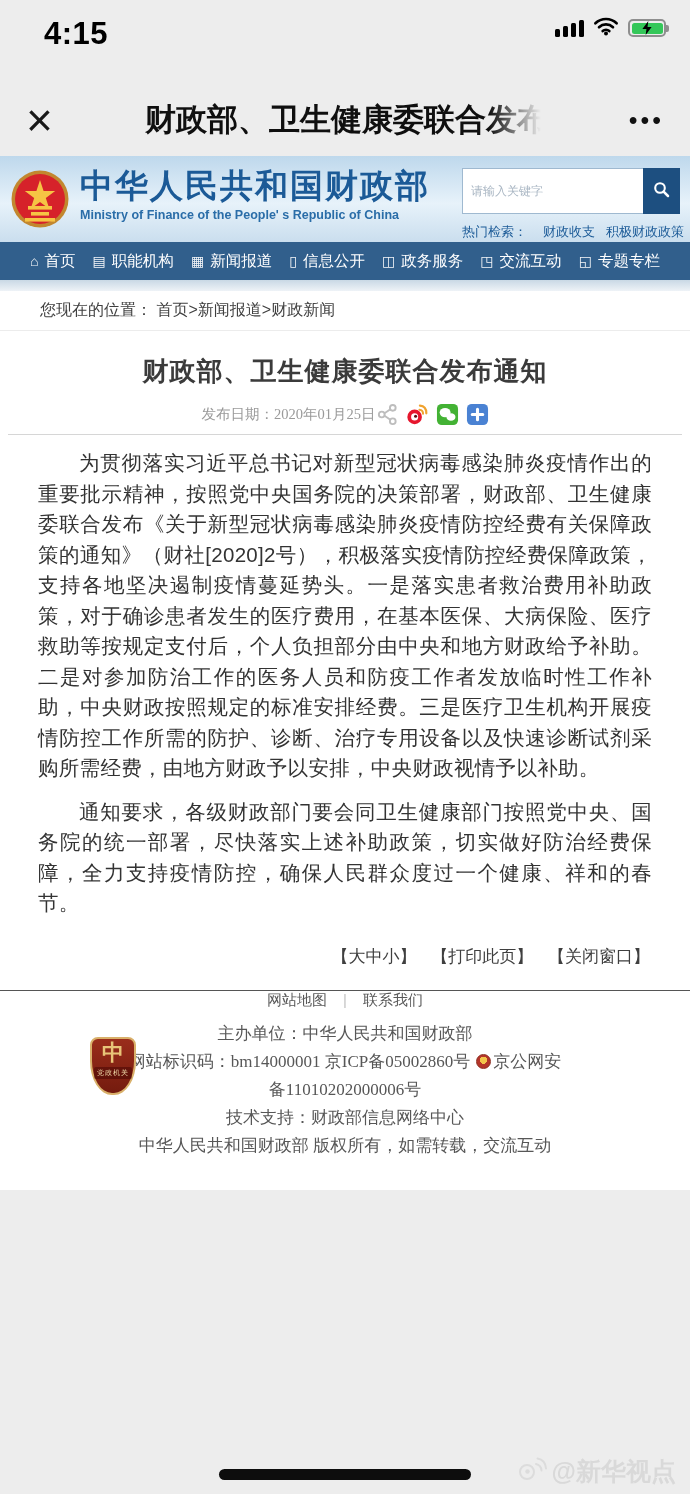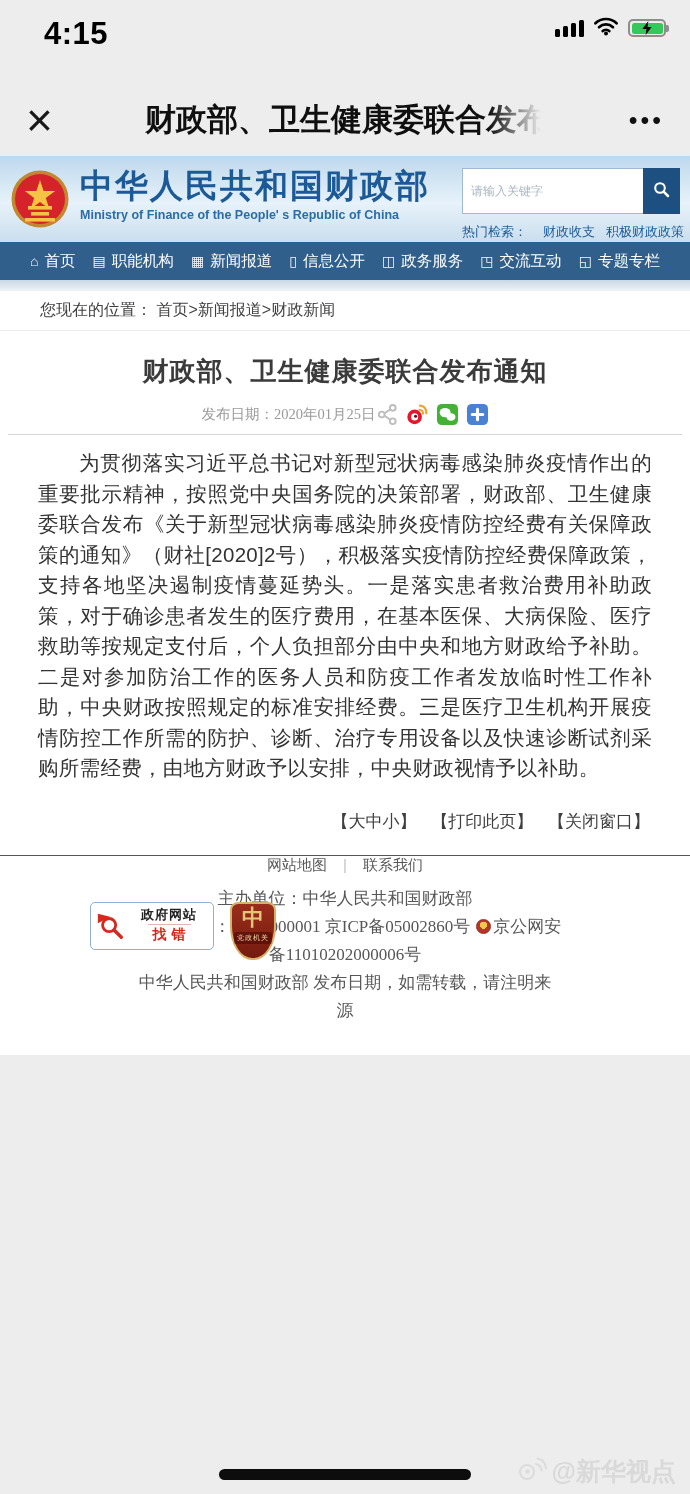--- a/index.html
+++ b/index.html
@@ -241,57 +241,48 @@
           <rect x="1" y="1" width="22" height="22" rx="5" fill="#4a82d3"></rect>
           <path d="M12 6.5 v11 M6.5 12 h11" stroke="#fff" stroke-width="3.2" stroke-linecap="round"></path>
         </svg>
       </span>
     </span>
   </div>
 
 
   <div class="article">
     <p>为贯彻落实习近平总书记对新型冠状病毒感染肺炎疫情作出的重要批示精神，按照党中央国务院的决策部署，财政部、卫生健康委联合发布《关于新型冠状病毒感染肺炎疫情防控经费有关保障政策的通知》（财社[2020]2号），积极落实疫情防控经费保障政策，支持各地坚决遏制疫情蔓延势头。一是落实患者救治费用补助政策，对于确诊患者发生的医疗费用，在基本医保、大病保险、医疗救助等按规定支付后，个人负担部分由中央和地方财政给予补助。二是对参加防治工作的医务人员和防疫工作者发放临时性工作补助，中央财政按照规定的标准安排经费。三是医疗卫生机构开展疫情防控工作所需的防护、诊断、治疗专用设备以及快速诊断试剂采购所需经费，由地方财政予以安排，中央财政视情予以补助。</p>
+    <p>通知要求，各级财政部门要会同卫生健康部门按照党中央、国务院的统一部署，尽快落实上述补助政策，切实做好防治经费保障，全力支持疫情防控，确保人民群众度过一个健康、祥和的春节。</p>
     <div class="actions">
       <span>【大中小】</span>
       <span>【打印此页】</span>
       <span>【关闭窗口】</span>
     </div>
   </div>
 
   <div class="content-divider"></div>
 
   <div class="footer">
     <div class="footer-links">
       <span>网站地图</span><span class="footer-sep">|</span><span>联系我们</span>
     </div>
 
     <div class="footer-badges">
-      <span class="err-badge">
-        <svg width="30" height="30" viewBox="0 0 32 32">
-          <path d="M2 3 L15 6 L2 13 Z" fill="#d6281e"></path>
-          <circle cx="14" cy="15" r="7" fill="#fff" stroke="#d6281e" stroke-width="3"></circle>
-          <line x1="19.5" y1="20.5" x2="27" y2="28" stroke="#d6281e" stroke-width="3.6" stroke-linecap="round"></line>
-        </svg>
-        <span class="err-texts">
-          <span class="err-t1">政府网站</span>
-          <span class="err-t2">找错</span>
-        </span>
-      </span>
       <span class="shield-badge">
         <span class="shield-glyph">中</span>
         <span class="shield-band">党政机关</span>
       </span>
     </div>
 
     <div class="footer-line host">主办单位：中华人民共和国财政部</div>
     <div class="footer-line code-line">
       <span>网站标识码：bm14000001 京ICP备05002860号</span><span class="police-ic"></span><span>京公网安备11010202000006号</span>
     </div>
-    <div class="footer-line copyright">中华人民共和国财政部 发布日期，如需转载，请注明来源</div>
+    <div class="footer-line">技术支持：财政部信息网络中心</div>
+    <div class="footer-line copyright">中华人民共和国财政部 版权所有，如需转载，交流互动</div>
   </div>
 </div>
 
 <div class="home-indicator"></div>
 <div class="watermark">
   <span>
     <svg width="30" height="25" viewBox="0 0 30 25">
       <circle cx="10" cy="16" r="7" fill="none" stroke="#dcdcdc" stroke-width="2"></circle>
       <circle cx="10.5" cy="15.5" r="2.2" fill="#dcdcdc"></circle>
       <path d="M19 8 q5 1 5.5 6.5" fill="none" stroke="#dcdcdc" stroke-width="2" stroke-linecap="round"></path>

